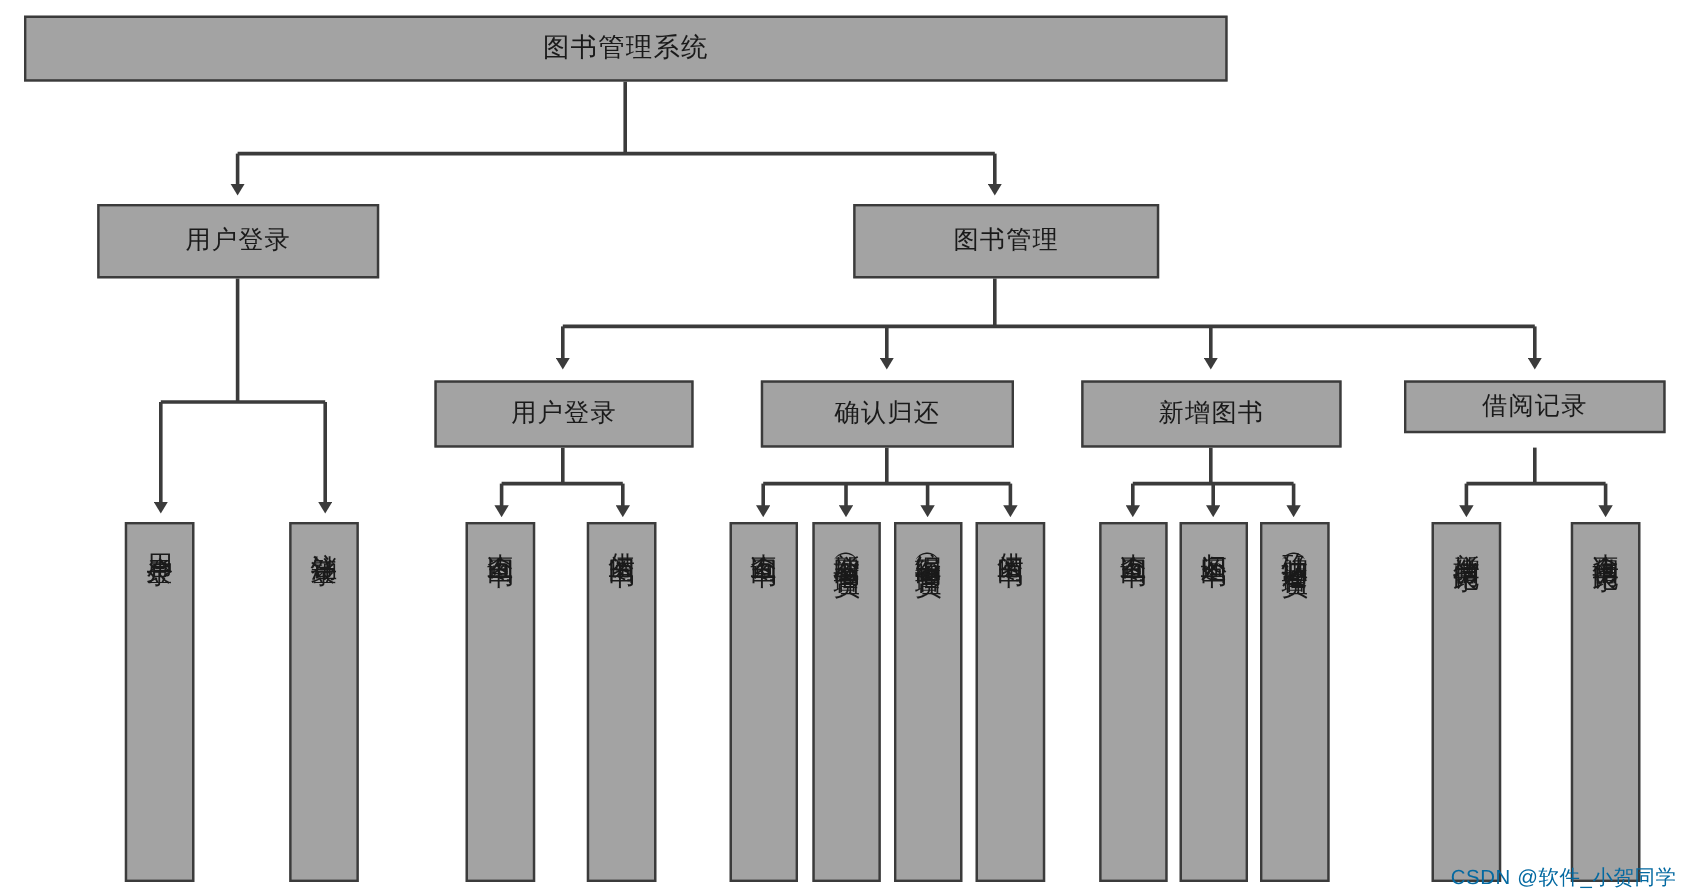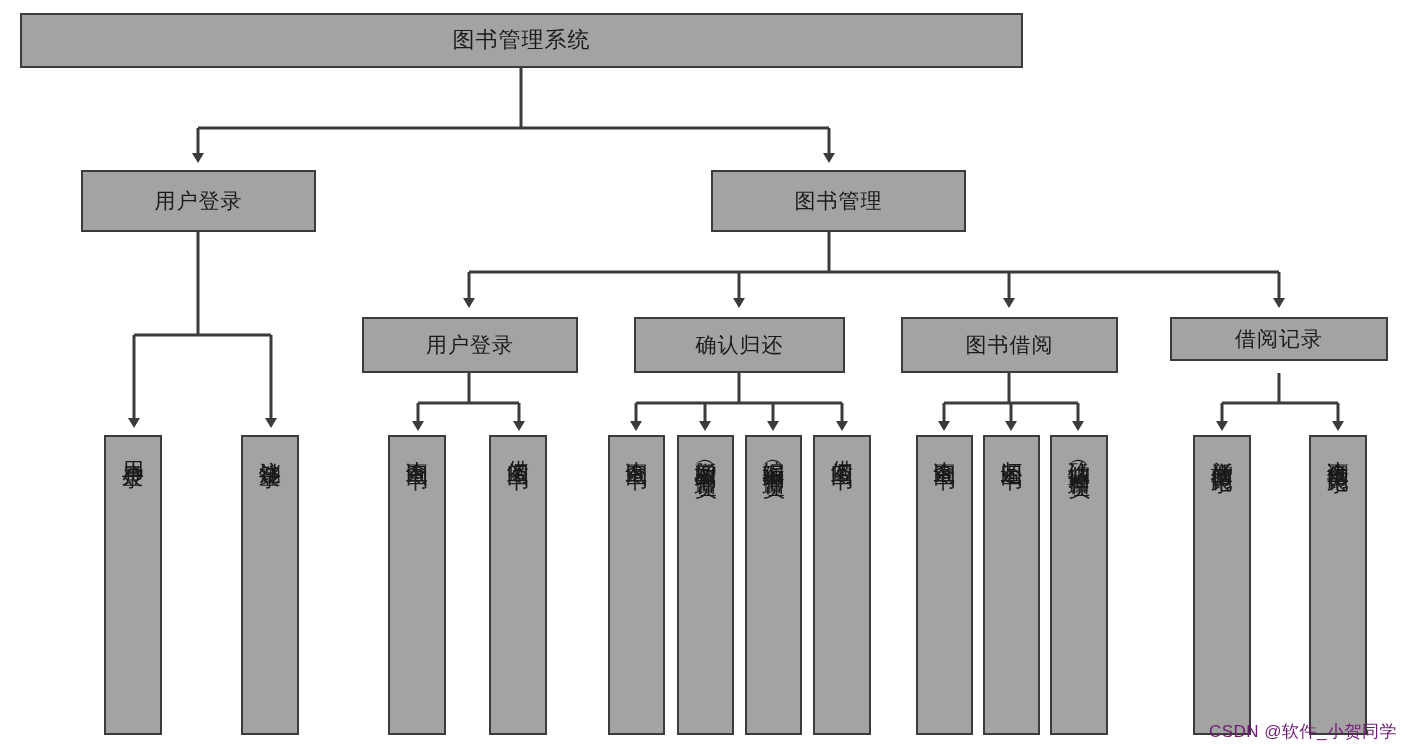--- a/index.html
+++ b/index.html
@@ -60,21 +60,21 @@
     line-height: 1.0;
   }
   .node.root .lbl {
     font-size: 22px;
   }
   #watermark {
     position: absolute;
     right: 8px;
     bottom: 4px;
     font-size: 17px;
-    color: #701a75;
+    color: #0369a1;
     letter-spacing: 0.5px;
     z-index: 5;
     white-space: nowrap;
   }
 </style>
 </head>
 <body>
 
 <div id="canvas">
 
@@ -142,21 +142,21 @@
     <span class="lbl">图书管理</span>
   </div>
 
   <div class="node horiz" style="left:362px; top:317px; width:216px; height:56px;">
     <span class="lbl">用户登录</span>
   </div>
   <div class="node horiz" style="left:634px; top:317px; width:211px; height:56px;">
     <span class="lbl">确认归还</span>
   </div>
   <div class="node horiz" style="left:901px; top:317px; width:217px; height:56px;">
-    <span class="lbl">图书借阅</span>
+    <span class="lbl">新增图书</span>
   </div>
   <div class="node horiz" style="left:1170px; top:317px; width:218px; height:44px;">
     <span class="lbl">借阅记录</span>
   </div>
 
   <div class="node vert" style="left:104px; top:435px; width:58px; height:300px;">
     <span class="lbl">用户登录</span>
   </div>
   <div class="node vert" style="left:241px; top:435px; width:58px; height:300px;">
     <span class="lbl">注销登录</span>

